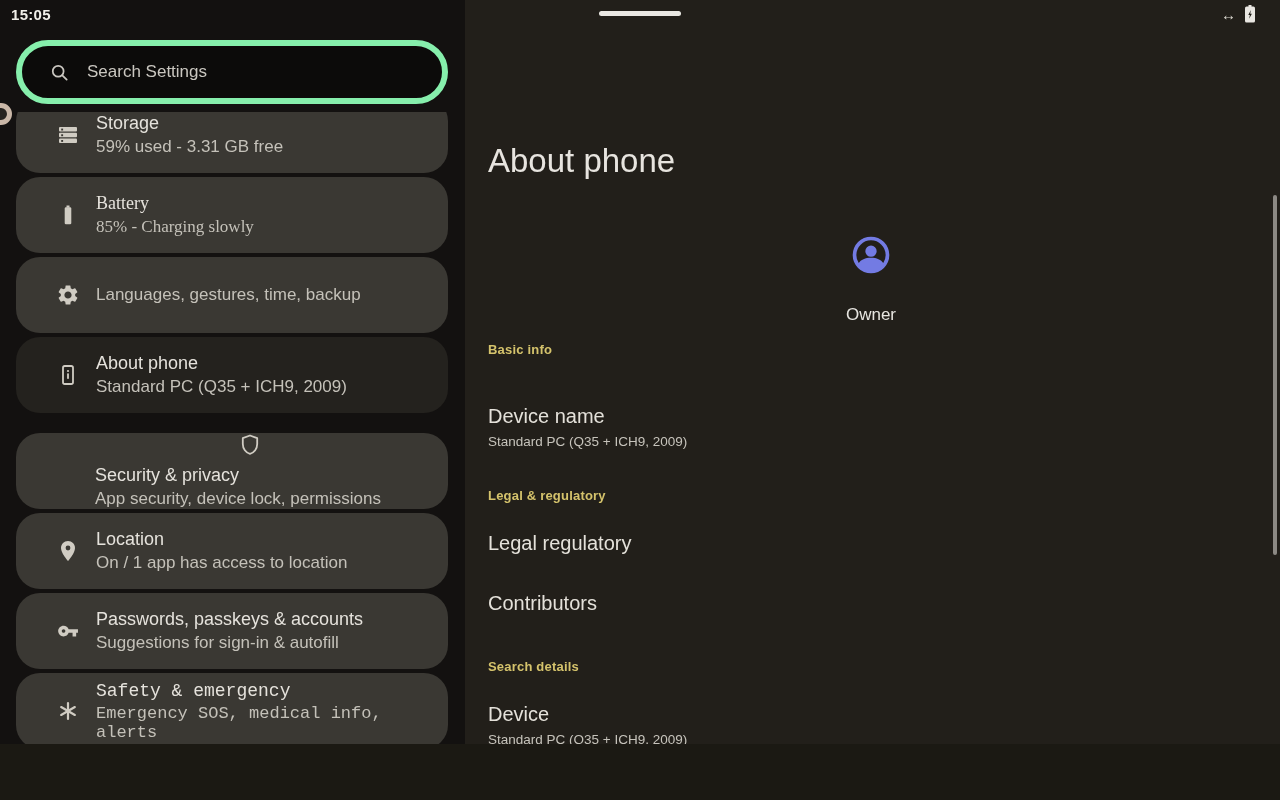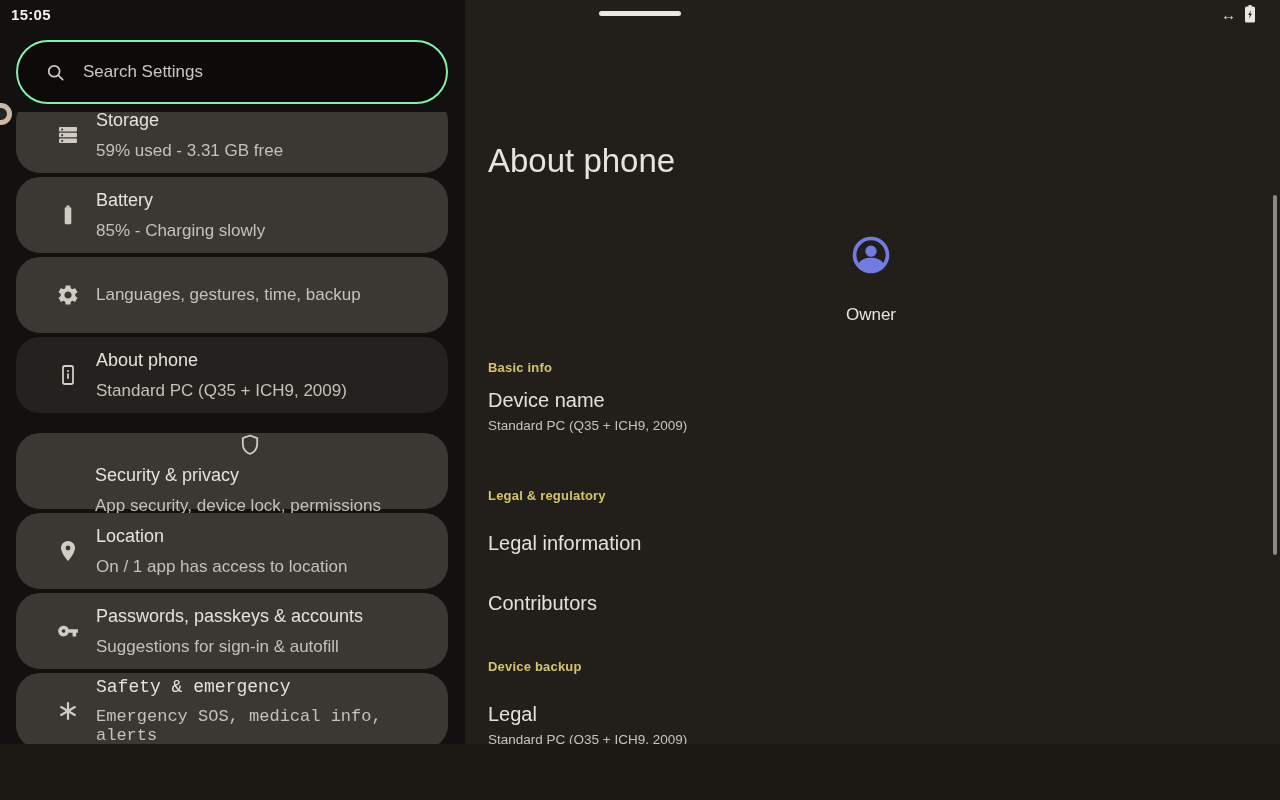--- a/index.html
+++ b/index.html
@@ -9,29 +9,29 @@
   }
   *{margin:0;padding:0;box-sizing:border-box;}
   html,body{background:#000;}
   body{font-family:"Liberation Sans","DejaVu Sans",sans-serif;}
   .screen{position:relative;width:1280px;height:800px;overflow:hidden;background:var(--main-bg);}
 
   
   .sidebar{position:absolute;left:0;top:0;width:465px;height:744px;background:var(--sidebar-bg);}
   .clock{position:absolute;left:11px;top:6px;font-size:15px;font-weight:600;color:#f1efe9;letter-spacing:.3px;}
   .search-bar{position:absolute;left:16px;top:40px;width:432px;height:64px;border-radius:32px;
-    background:#0c0b0a;border:2px solid #86efac;display:flex;align-items:center;cursor:pointer;}
+    background:#0c0b0a;border:6px solid #86efac;display:flex;align-items:center;cursor:pointer;}
   .search-bar .mag{margin-left:27px;display:flex;}
   .search-bar .hint{margin-left:17px;font-size:17px;color:#cac7c0;}
   .side-list{position:absolute;left:0;top:112px;width:465px;height:632px;overflow:hidden;}
   .card{position:absolute;left:16px;width:432px;height:76px;background:var(--card);border-radius:24px;
     display:flex;align-items:center;cursor:pointer;}
   .card.selected{background:var(--card-selected);}
   .card .cicon{width:32px;margin-left:36px;flex:0 0 32px;display:flex;justify-content:center;}
-  .card .ctext{margin-left:12px;display:flex;flex-direction:column;gap:10px;min-width:0;}
+  .card .ctext{margin-left:12px;display:flex;flex-direction:column;gap:3px;min-width:0;}
   .card .ctitle{font-size:18px;color:#e5e2dc;}
   .card .csub{font-size:17px;color:#c4c1b9;}
 
   
   .main{position:absolute;left:465px;top:0;width:815px;height:744px;background:var(--main-bg);}
   .notch-pill{position:absolute;left:134px;top:11px;width:82px;height:5px;border-radius:3px;background:#e9e7e2;}
   .status-icons{position:absolute;right:24px;top:5px;display:flex;align-items:center;gap:8px;}
   .eth{font-size:15px;color:#dbd8d0;}
   .page-title{position:absolute;left:23px;top:142px;font-size:33px;font-weight:400;color:#e7e4df;}
   .owner-wrap{position:absolute;left:346px;top:233px;width:120px;display:flex;flex-direction:column;align-items:center;gap:8px;}
@@ -80,21 +80,21 @@
               <rect x="5.2" y="11.3" width="1.9" height="1.9" fill="#3a3833"></rect>
               <rect x="5.2" y="17" width="1.9" height="1.9" fill="#3a3833"></rect>
             </svg>
         </span>
         <span class="ctext">
           <span class="ctitle">Storage</span>
           <span class="csub">59% used - 3.31 GB free</span>
         </span>
       </div>
 
-      <div class="card" style="top:65px;">
+      <div class="card" style="top:65px;font-family:Liberation Serif, serif;">
         <span class="cicon">
           <svg width="24" height="24" viewBox="0 0 24 24" fill="#d0ccc3">
               <rect x="10.5" y="2.5" width="3" height="2.2"></rect>
               <rect x="8.7" y="4.2" width="6.6" height="17" rx="1.3"></rect>
             </svg>
         </span>
         <span class="ctext">
           <span class="ctitle">Battery</span>
           <span class="csub">85% - Charging slowly</span>
         </span>
@@ -199,41 +199,41 @@
 
     <div class="owner-wrap">
       <span>
         <svg width="44" height="44" viewBox="0 0 24 24" fill="#737be3">
             <path d="M12 2a10 10 0 1 0 0 20 10 10 0 0 0 0-20zm0 2a8 8 0 0 1 8 8 7.96 7.96 0 0 1-1.32 4.4c-1.1-1.8-3.6-2.9-6.68-2.9s-5.58 1.1-6.68 2.9A7.96 7.96 0 0 1 4 12a8 8 0 0 1 8-8zm0 2.8a3.1 3.1 0 1 0 0 6.2 3.1 3.1 0 0 0 0-6.2z"></path>
           </svg>
       </span>
       <span class="owner-label">Owner</span>
     </div>
 
-    <div class="sec-header" style="top:360px;">Basic info</div>
-
-    <div class="item" style="top:389px;">
+    <div class="sec-header" style="top:342px;">Basic info</div>
+
+    <div class="item" style="top:405px;">
       <div class="item-title">Device name</div>
       <div class="item-sub">Standard PC (Q35 + ICH9, 2009)</div>
     </div>
 
     <div class="sec-header" style="top:488px;">Legal &amp; regulatory</div>
 
     <div class="item" style="top:532px;">
-      <div class="item-title">Legal information</div>
+      <div class="item-title">Legal regulatory</div>
     </div>
 
     <div class="item" style="top:592px;">
       <div class="item-title">Contributors</div>
     </div>
 
-    <div class="sec-header" style="top:659px;">Device backup</div>
+    <div class="sec-header" style="top:659px;">Search details</div>
 
     <div class="item" style="top:703px;">
-      <div class="item-title">Legal</div>
+      <div class="item-title">Device</div>
       <div class="item-sub">Standard PC (Q35 + ICH9, 2009)</div>
     </div>
 
     <div class="scroll-thumb"></div>
   </main>
 
   <div class="edge-ring"></div>
 
   <footer class="taskbar">
 

